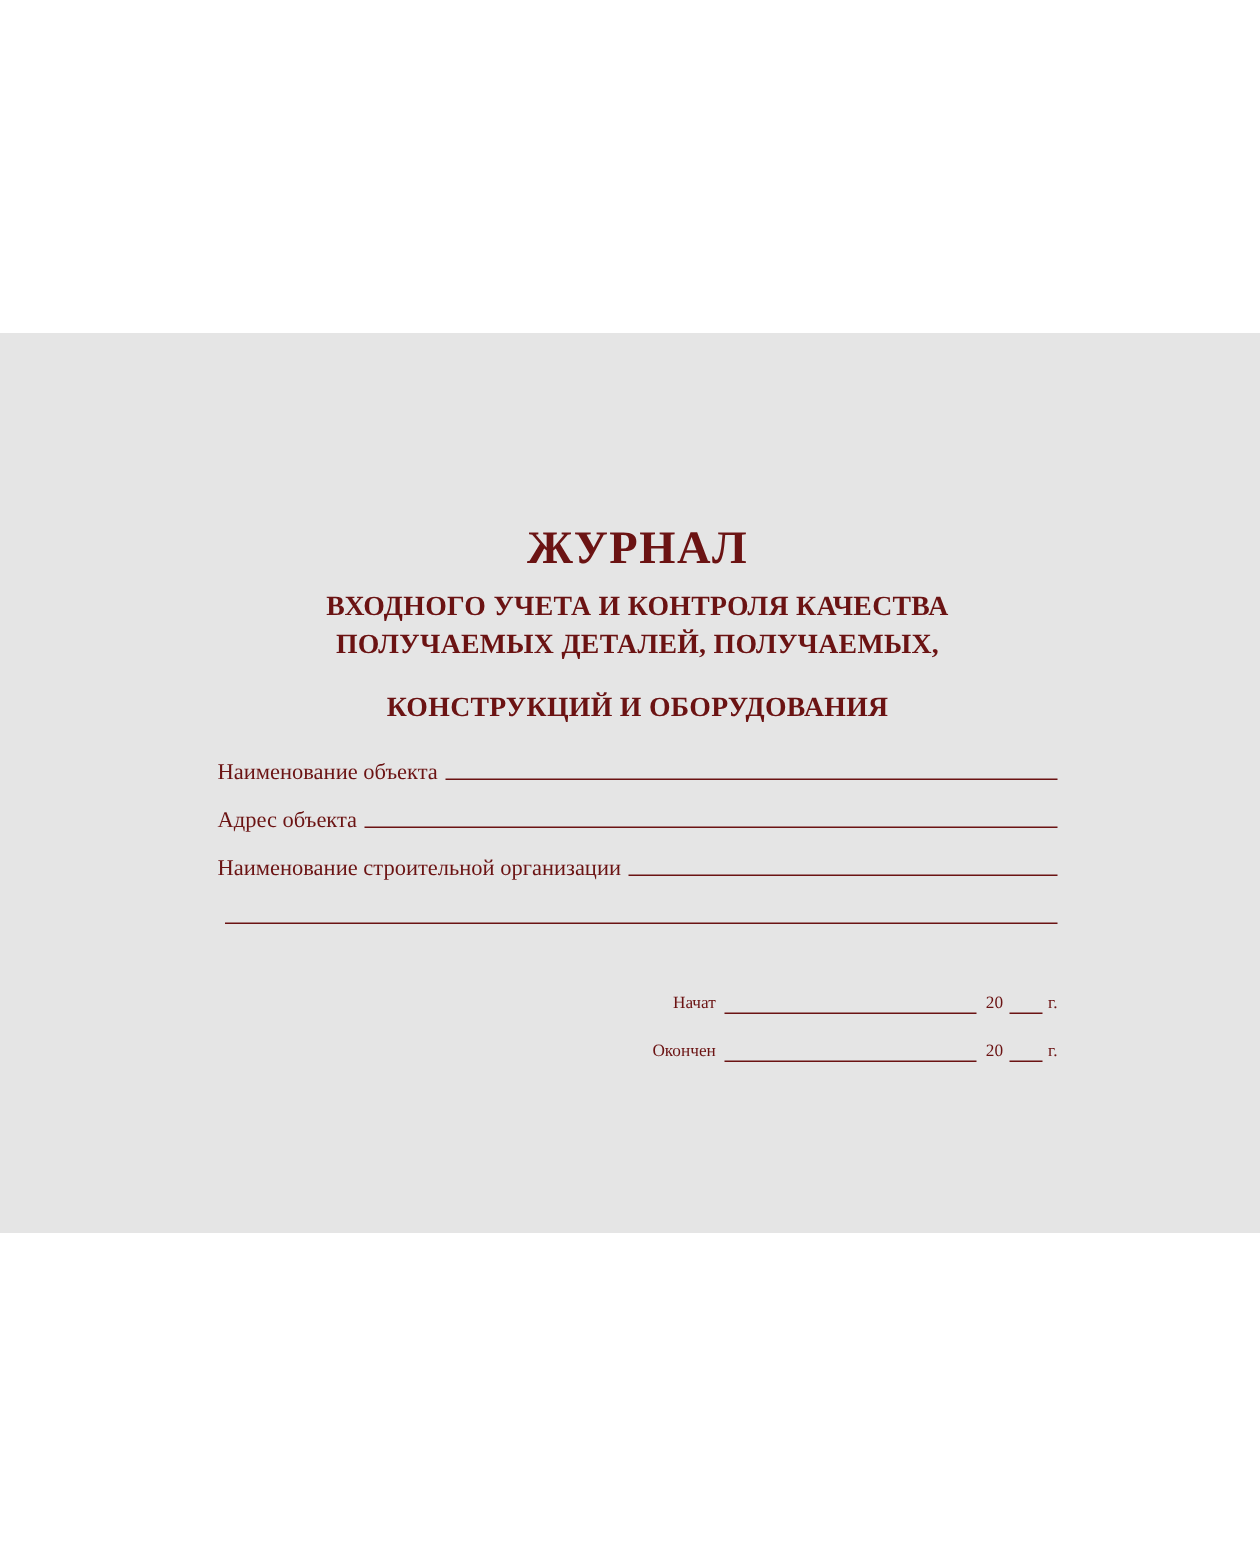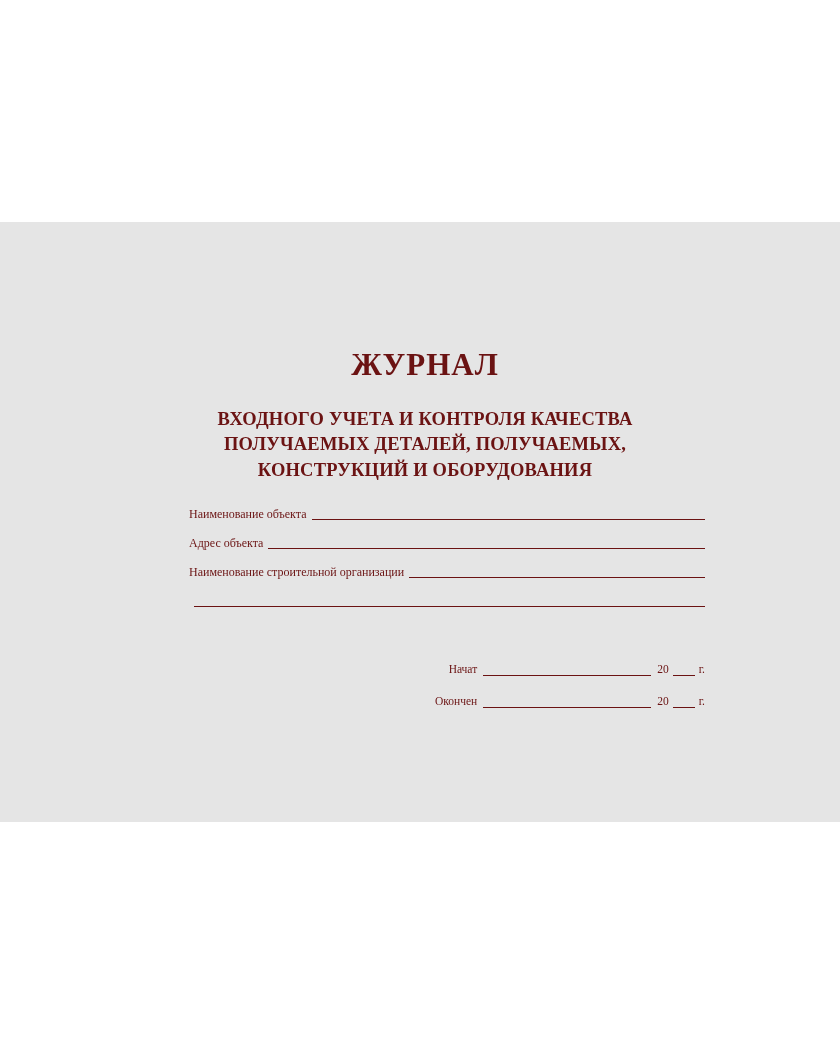--- a/index.html
+++ b/index.html
@@ -48,36 +48,35 @@
   .title-main {
     font-size: 31px;
     font-weight: bold;
     letter-spacing: 1px;
     line-height: 1.12;
   }
   .title-sub {
     font-size: 18.5px;
     font-weight: bold;
     line-height: 1.38;
-    margin-top: 24px;
+    margin-top: 10px;
     letter-spacing: 0.2px;
   }
   .fields {
     position: absolute;
     left: 0;
     top: 286px;
     width: 560px;
     color: #6b1313;
   }
   .field-row {
     display: flex;
     align-items: flex-start;
     margin-bottom: 17px;
-    font-size: 12px;
-    margin-left: 44px;
+    font-size: 15px;
   }
   .field-label {
     white-space: nowrap;
     padding-right: 5px;
     line-height: 1;
   }
   .field-line {
     flex: 1 1 auto;
     border-bottom: 1px solid #6b1313;
     height: 11px;
@@ -132,21 +131,21 @@
 
 <div class="page">
 
   <div class="cover">
     <div class="cover-inner">
 
       <div class="title-block">
         <div class="title-main">ЖУРНАЛ</div>
         <div class="title-sub">ВХОДНОГО УЧЕТА И КОНТРОЛЯ КАЧЕСТВА</div>
         <div class="title-sub" style="margin-top:0">ПОЛУЧАЕМЫХ ДЕТАЛЕЙ, ПОЛУЧАЕМЫХ,</div>
-        <div class="title-sub" style="margin-top:0">КОНСТРУКЦИЙ И ОБОРУДОВАНИЯ</div>
+        <div class="title-sub" style="margin-top:16px">КОНСТРУКЦИЙ И ОБОРУДОВАНИЯ</div>
       </div>
 
       <div class="fields">
         <div class="field-row">
           <span class="field-label">Наименование объекта</span>
           <span class="field-line"></span>
         </div>
         <div class="field-row">
           <span class="field-label">Адрес объекта</span>
           <span class="field-line"></span>

